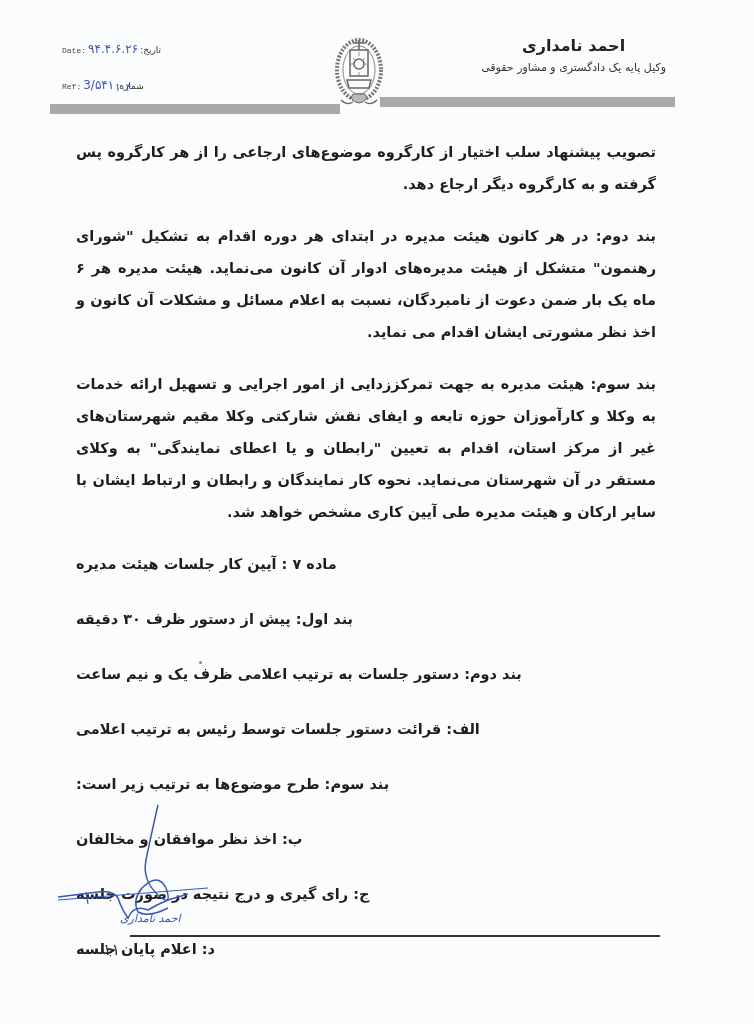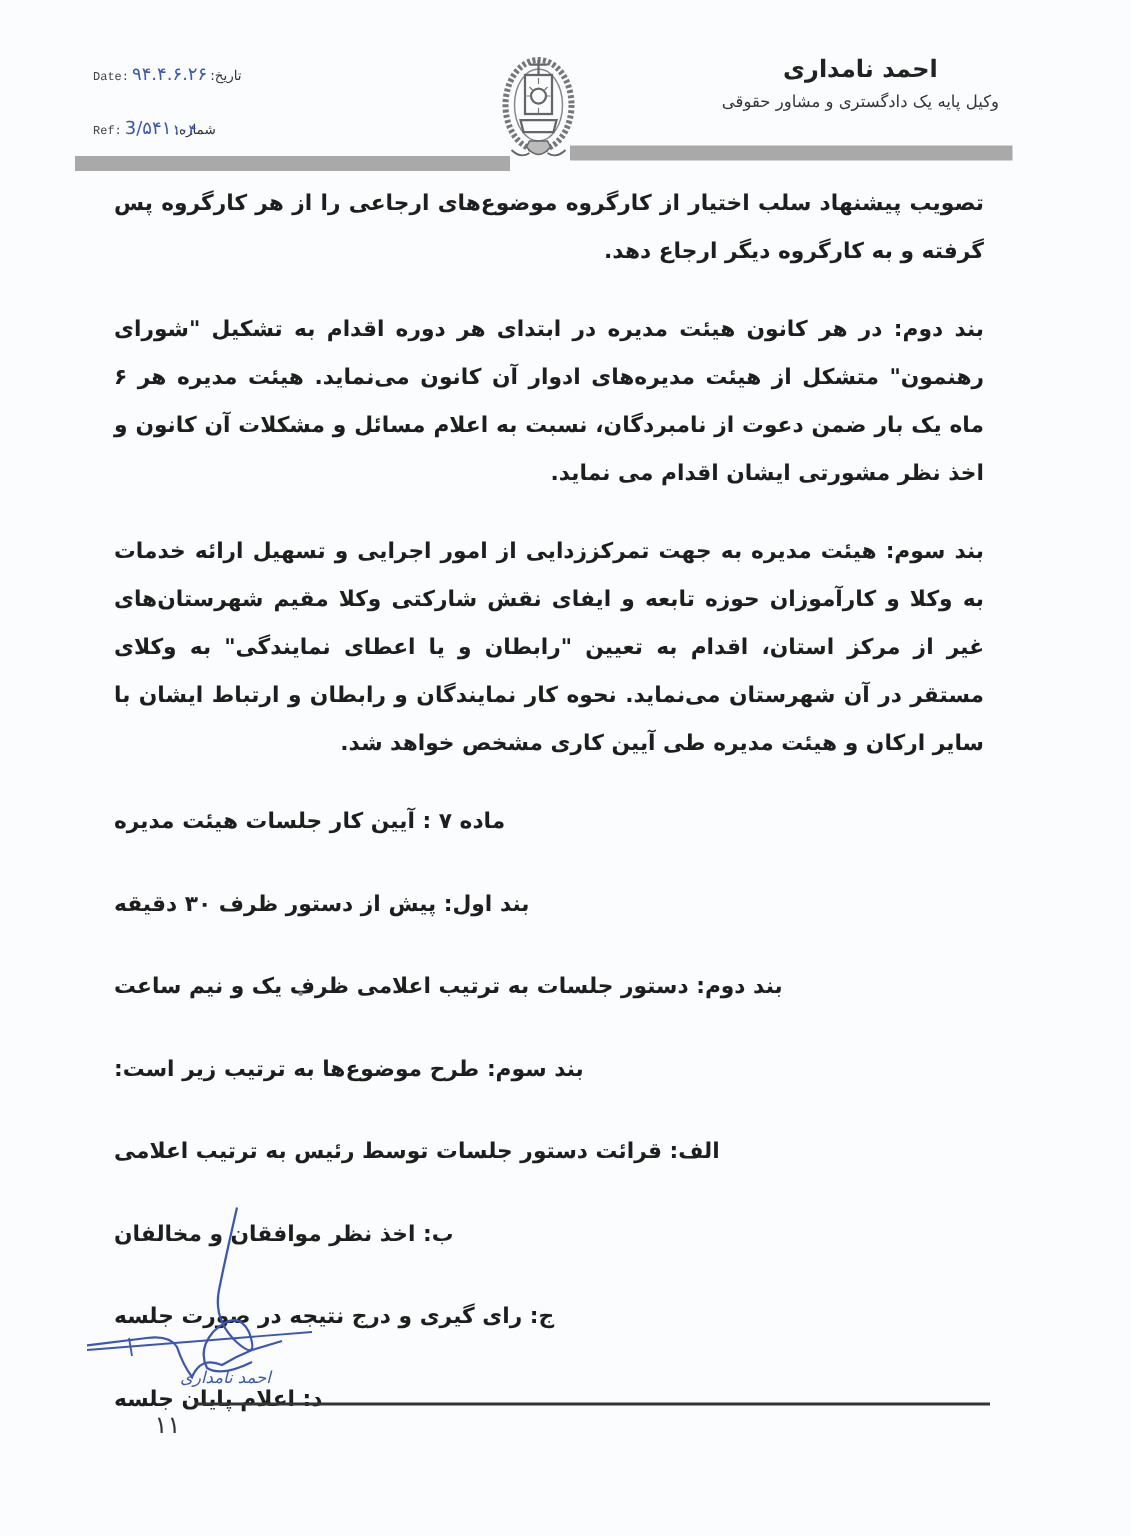--- a/index.html
+++ b/index.html
@@ -21,21 +21,21 @@
   .hdr-left .en { direction: ltr; font-size: 8px; color: #444; font-family: Liberation Mono, monospace; }
   .hdr-left .hand { color: #3b56b5; font-size: 12px; direction: ltr; font-family: "DejaVu Sans", sans-serif; }
   .hdr-left .sub { position: absolute; left: 53px; top: 40px; color: #3b56b5; font-size: 10px; direction: ltr; }
   .emblem { position: absolute; left: 333px; top: 34px; width: 52px; height: 78px; }
   .hdr-bar { position: absolute; top: 100px; height: 10px; background: #a9a9a9; }
   .hdr-bar.left { left: 50px; width: 290px; top: 104px; }
   .hdr-bar.right { left: 380px; width: 295px; top: 97px; }
 
   
   .body { position: absolute; right: 98px; top: 120px; width: 580px; direction: rtl; text-align: justify; font-weight: bold; font-size: 14.5px; line-height: 32px; color: #1e1e1e; }
-  .para { margin: 0 0 20px 0; }
+  .para { margin: 16px 0 20px 0; }
   .short { margin: 0 0 23px 0; text-align: left; }
 
   
   .sig { position: absolute; left: 58px; top: 800px; width: 180px; height: 140px; }
   .sig-name { position: absolute; left: 120px; top: 912px; color: #3b56b5; font-size: 11px; direction: rtl; font-style: italic; }
 
   
   .foot-line { position: absolute; left: 130px; top: 935px; width: 530px; height: 2px; background: #333; }
   .foot-text { position: absolute; right: 95px; top: 940px; direction: rtl; font-size: 11px; color: #222; }
   .page-num { position: absolute; left: 103px; top: 940px; font-size: 16px; color: #333; }
@@ -89,22 +89,22 @@
   </div>
 
   <div class="body">
     <p class="para">تصویب پیشنهاد سلب اختیار از کارگروه موضوع‌های ارجاعی را از هر کارگروه پس گرفته و به کارگروه دیگر ارجاع دهد.</p>
     <p class="para">بند دوم: در هر کانون هیئت مدیره در ابتدای هر دوره اقدام به تشکیل "شورای رهنمون" متشکل از هیئت مدیره‌های ادوار آن کانون می‌نماید. هیئت مدیره هر ۶ ماه یک بار ضمن دعوت از نامبردگان، نسبت به اعلام مسائل و مشکلات آن کانون و اخذ نظر مشورتی ایشان اقدام می نماید.</p>
     <p class="para">بند  سوم: هیئت مدیره به جهت تمرکززدایی از امور اجرایی و تسهیل ارائه خدمات به وکلا و کارآموزان حوزه تابعه و ایفای نقش شارکتی وکلا مقیم شهرستان‌های غیر از مرکز استان، اقدام به تعیین "رابطان و یا اعطای نمایندگی" به وکلای مستقر در آن شهرستان می‌نماید. نحوه کار نمایندگان و رابطان و ارتباط ایشان با سایر ارکان و هیئت مدیره طی آیین کاری مشخص خواهد شد.</p>
 
     <p class="short">ماده ۷ : آیین کار جلسات هیئت مدیره</p>
     <p class="short">بند اول: پیش از دستور ظرف ۳۰ دقیقه</p>
     <p class="short">بند دوم: دستور جلسات به ترتیب اعلامی ظرف یک و نیم ساعت</p>
+    <p class="short">الف: قرائت دستور جلسات توسط رئیس به ترتیب اعلامی</p>
     <p class="short">بند سوم: طرح موضوع‌ها به ترتیب زیر است:</p>
-    <p class="short">الف: قرائت دستور جلسات توسط رئیس به ترتیب اعلامی</p>
     <p class="short">ب: اخذ نظر موافقان و مخالفان</p>
     <p class="short">ج: رای گیری و درج نتیجه در صورت جلسه</p>
     <p class="short">د: اعلام پایان جلسه</p>
   </div>
 
   <div class="speck"></div>
 
   <svg class="sig" viewBox="0 0 180 140">
     <path d="M100 5 Q92 40 88 60 Q84 80 100 95 Q115 108 108 88 Q100 72 84 88 Q74 100 80 112 Q90 118 110 108" fill="none" stroke="#3b56b5" stroke-width="1.5"></path>
     <path d="M0 97 L40 92 Q55 90 60 98 Q64 110 70 118 Q76 104 90 110 Q100 104 110 100 L130 94" fill="none" stroke="#3b56b5" stroke-width="1.5"></path>

